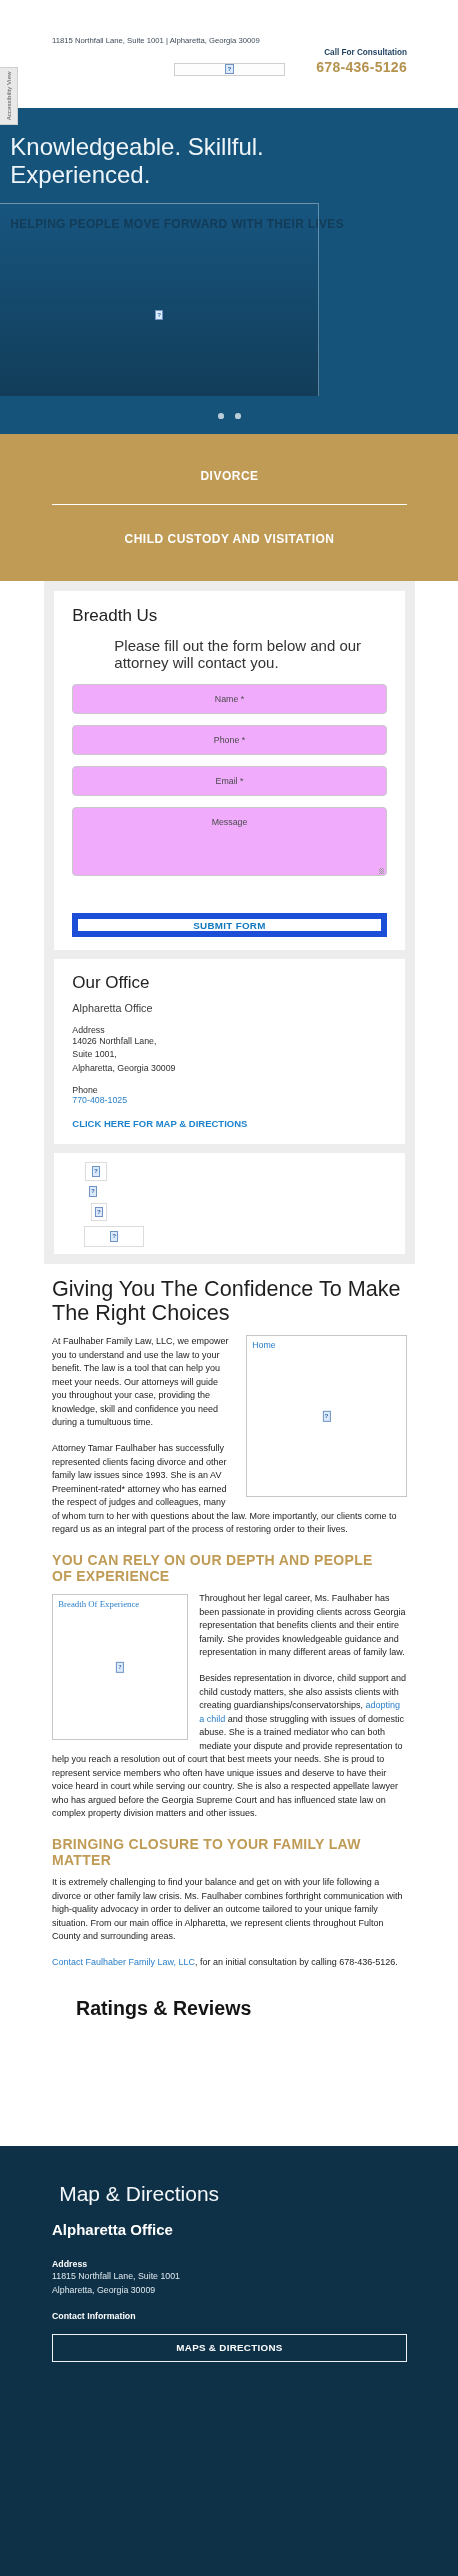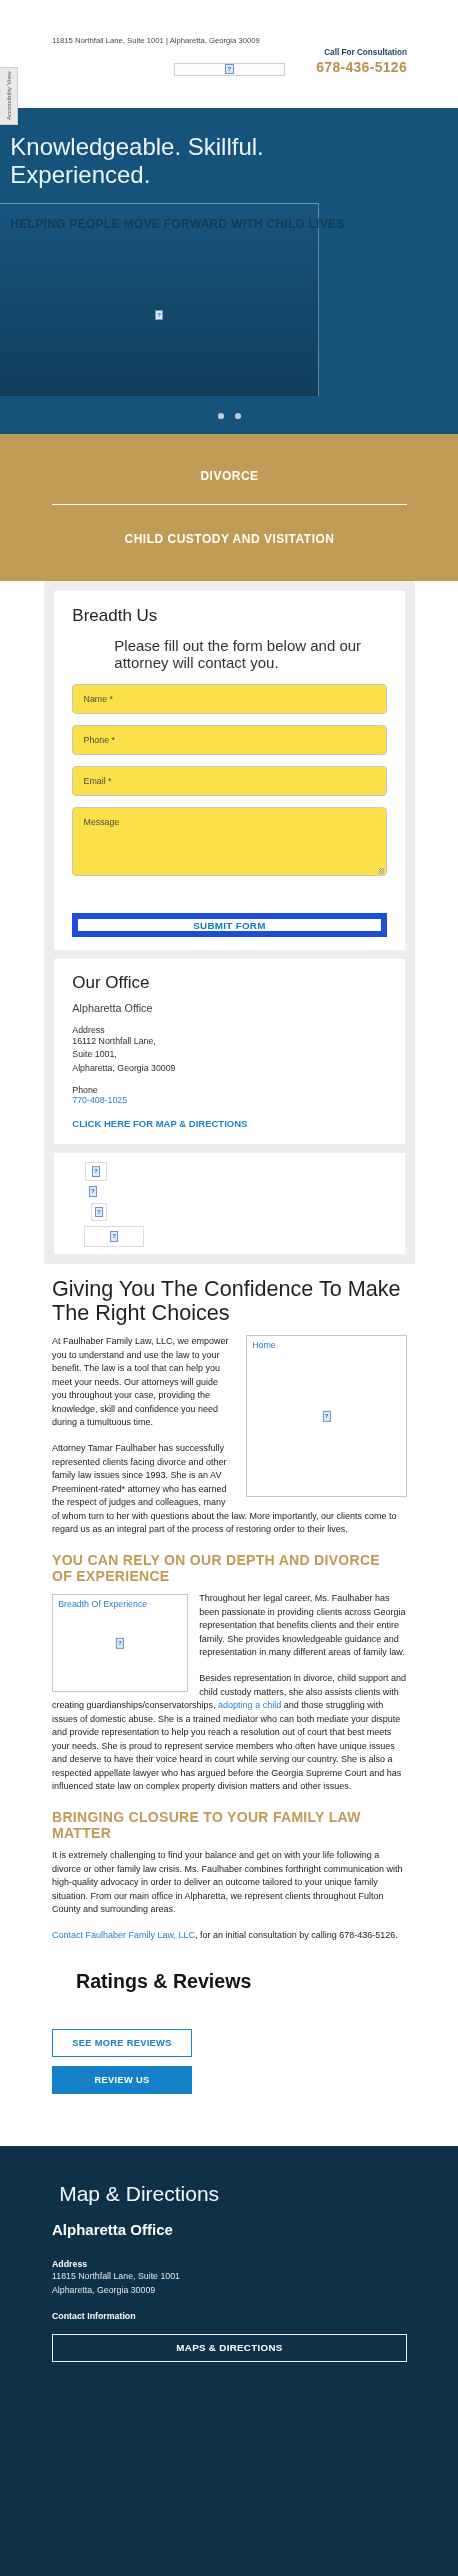--- a/index.html
+++ b/index.html
@@ -98,23 +98,23 @@
   .gray-wrap { background: #ededed; margin: 0 44px; padding: 10.3px; }
   .card { background: #fff; padding: 14.4px 18px; }
   .card + .card { margin-top: 8.8px; }
 
   .card-h1 { font-size: 17px; font-weight: 500; color: #222; }
 
   
   .card-contact { height: 359px; overflow: hidden; }
   .form-desc { margin-top: 11.3px; font-size: 15px; color: #333; margin-left: 42px; }
   .fld {
-    border: 0.5px solid #c8c8c8; border-radius: 4px; background: #fde047;
+    border: 0.5px solid #c8c8c8; border-radius: 4px; background: #f0abfc;
     padding: 8.8px 10.3px; font-size: 8.8px; color: #4a4a4a;
-    margin-top: 11.3px; cursor: text;
+    margin-top: 11.3px; cursor: text; text-align: center;
   }
   .fld.first { margin-top: 13.4px; }
   .fld-msg { height: 69px; position: relative; }
   .fld-msg .resize-grip {
     position: absolute; right: 1.5px; bottom: 1.5px; width: 5.2px; height: 5.2px;
     background: repeating-linear-gradient(135deg, transparent 0 1px, #9a9a9a 1px 1.5px);
   }
   .submit-btn {
     margin-top: 37px; width: 100%; height: 24px;
     background: #fff; border: 6px solid #1d4ed8; color: #1079c0;
@@ -148,21 +148,21 @@
   .about p { font-size: 9px; line-height: 1.5; color: #1c1c1c; }
   .about p + p { margin-top: 12.4px; }
   .clearfix::after { content: ""; display: table; clear: both; }
   .media-box { border: 0.5px solid #c6c6c6; background: #fff; position: relative; }
   .media-box a.media-link {
     position: absolute; left: 5.2px; top: 4.1px;
     font-size: 8.8px; color: #2a7fc9; text-decoration: none;
   }
   .media-box .brk { position: absolute; left: 50%; top: 50%; transform: translate(-50%,-50%); }
   .media-right { float: right; width: 161px; height: 162px; margin: 0 0 6.2px 11.3px; }
-  .media-left  { float: left;  width: 136px; height: 98px; margin: 2.1px 11.3px 6.2px 0; }
+  .media-left  { float: left;  width: 136px; height: 146px; margin: 2.1px 11.3px 6.2px 0; font-family: Liberation Serif, serif; }
   .gold-h2 { font-size: 14px; font-weight: bold; color: #bf9b55; letter-spacing: 0.3px; margin: 15.5px 0 8.2px; }
   .gold-h2.narrow { width: 330px; }
   .about a.inline-link { color: #2a7fc9; text-decoration: none; }
   .ratings-h2 { font-size: 19.6px; font-weight: bold; color: #141414; margin-top: 27px; margin-left: 24px; }
   .review-btns { margin-top: 36px; }
   .btn-outline-blue {
     display: block; width: 140px; height: 28px;
     background: #fff; border: 1px solid #1580c9; color: #1580c9;
     font-family: "Liberation Sans", sans-serif;
     font-size: 9.3px; font-weight: bold; letter-spacing: 0.3px; cursor: pointer;
@@ -204,21 +204,21 @@
     </div>
     <div class="hdr-call">Call For Consultation</div>
     <div class="hdr-phone">678-436-5126</div>
   </header>
 
   <section class="hero">
     <div class="hero-panel">
       <span class="brk">?</span>
     </div>
     <h1 class="hero-title"><span>Knowledgeable. Skillful.</span><br><span>Experienced.</span></h1>
-    <div class="hero-sub">HELPING PEOPLE MOVE FORWARD WITH CHILD LIVES</div>
+    <div class="hero-sub">HELPING PEOPLE MOVE FORWARD WITH THEIR LIVES</div>
     <div class="hero-dots">
       <span class="dot"></span>
       <span class="dot"></span>
     </div>
   </section>
 
   <section class="gold-band">
     <a href="#">DIVORCE</a>
     <hr class="band-rule">
     <a href="#">CHILD CUSTODY AND VISITATION</a>
@@ -236,21 +236,21 @@
         <span>Message</span>
         <span class="resize-grip"></span>
       </div>
       <button class="submit-btn">SUBMIT FORM</button>
     </div>
 
     <div class="card card-office">
       <h2 class="card-h1">Our Office</h2>
       <div class="office-name">Alpharetta Office</div>
       <div class="office-lbl">Address</div>
-      <div class="office-line">16112 Northfall Lane,</div>
+      <div class="office-line">14026 Northfall Lane,</div>
       <div class="office-line">Suite 1001,</div>
       <div class="office-line">Alpharetta, Georgia 30009</div>
       <div class="office-phone-lbl">Phone</div>
       <a href="#" class="office-phone">770-408-1025</a>
       <br>
       <a href="#" class="office-map-link">CLICK HERE FOR MAP &amp; DIRECTIONS</a>
     </div>
 
     <div class="card card-badges">
       <div class="badge-box badge-1">
@@ -273,41 +273,37 @@
 
     <div class="clearfix">
       <div class="media-box media-right">
         <a href="#" class="media-link">Home</a>
         <span class="brk">?</span>
       </div>
       <p>At Faulhaber Family Law, LLC, we empower you to understand and use the law to your benefit. The law is a tool that can help you meet your needs. Our attorneys will guide you throughout your case, providing the knowledge, skill and confidence you need during a tumultuous time.</p>
       <p>Attorney Tamar Faulhaber has successfully represented clients facing divorce and other family law issues since 1993. She is an AV Preeminent-rated* attorney who has earned the respect of judges and colleagues, many of whom turn to her with questions about the law. More importantly, our clients come to regard us as an integral part of the process of restoring order to their lives.</p>
     </div>
 
-    <h2 class="gold-h2 narrow">YOU CAN RELY ON OUR DEPTH AND DIVORCE OF EXPERIENCE</h2>
+    <h2 class="gold-h2 narrow">YOU CAN RELY ON OUR DEPTH AND PEOPLE OF EXPERIENCE</h2>
 
     <div class="clearfix">
       <div class="media-box media-left">
         <a href="#" class="media-link">Breadth Of Experience</a>
         <span class="brk">?</span>
       </div>
       <p>Throughout her legal career, Ms. Faulhaber has been passionate in providing clients across Georgia representation that benefits clients and their entire family. She provides knowledgeable guidance and representation in many different areas of family law.</p>
       <p><span>Besides representation in divorce, child support and child custody matters, she also assists clients with creating guardianships/conservatorships, </span><a href="#" class="inline-link">adopting a child</a><span> and those struggling with issues of domestic abuse. She is a trained mediator who can both mediate your dispute and provide representation to help you reach a resolution out of court that best meets your needs. She is proud to represent service members who often have unique issues and deserve to have their voice heard in court while serving our country. She is also a respected appellate lawyer who has argued before the Georgia Supreme Court and has influenced state law on complex property division matters and other issues.</span></p>
     </div>
 
     <h2 class="gold-h2">BRINGING CLOSURE TO YOUR FAMILY LAW MATTER</h2>
     <p>It is extremely challenging to find your balance and get on with your life following a divorce or other family law crisis. Ms. Faulhaber combines forthright communication with high-quality advocacy in order to deliver an outcome tailored to your unique family situation. From our main office in Alpharetta, we represent clients throughout Fulton County and surrounding areas.</p>
     <p><a href="#" class="inline-link">Contact Faulhaber Family Law, LLC</a><span>, for an initial consultation by calling 678-436-5126.</span></p>
 
     <h2 class="ratings-h2">Ratings &amp; Reviews</h2>
 
-    <div class="review-btns">
-      <button class="btn-outline-blue">SEE MORE REVIEWS</button>
-      <button class="btn-solid-blue">REVIEW US</button>
-    </div>
   </section>
 
   <section class="map-section">
     <h1 class="map-h1">Map &amp; Directions</h1>
     <div class="map-office">Alpharetta Office</div>
     <div class="map-lbl">Address</div>
     <div class="map-line">11815 Northfall Lane, Suite 1001</div>
     <div class="map-line">Alpharetta, Georgia 30009</div>
     <div class="map-contact-lbl">Contact Information</div>
     <button class="map-btn">MAPS &amp; DIRECTIONS</button>

